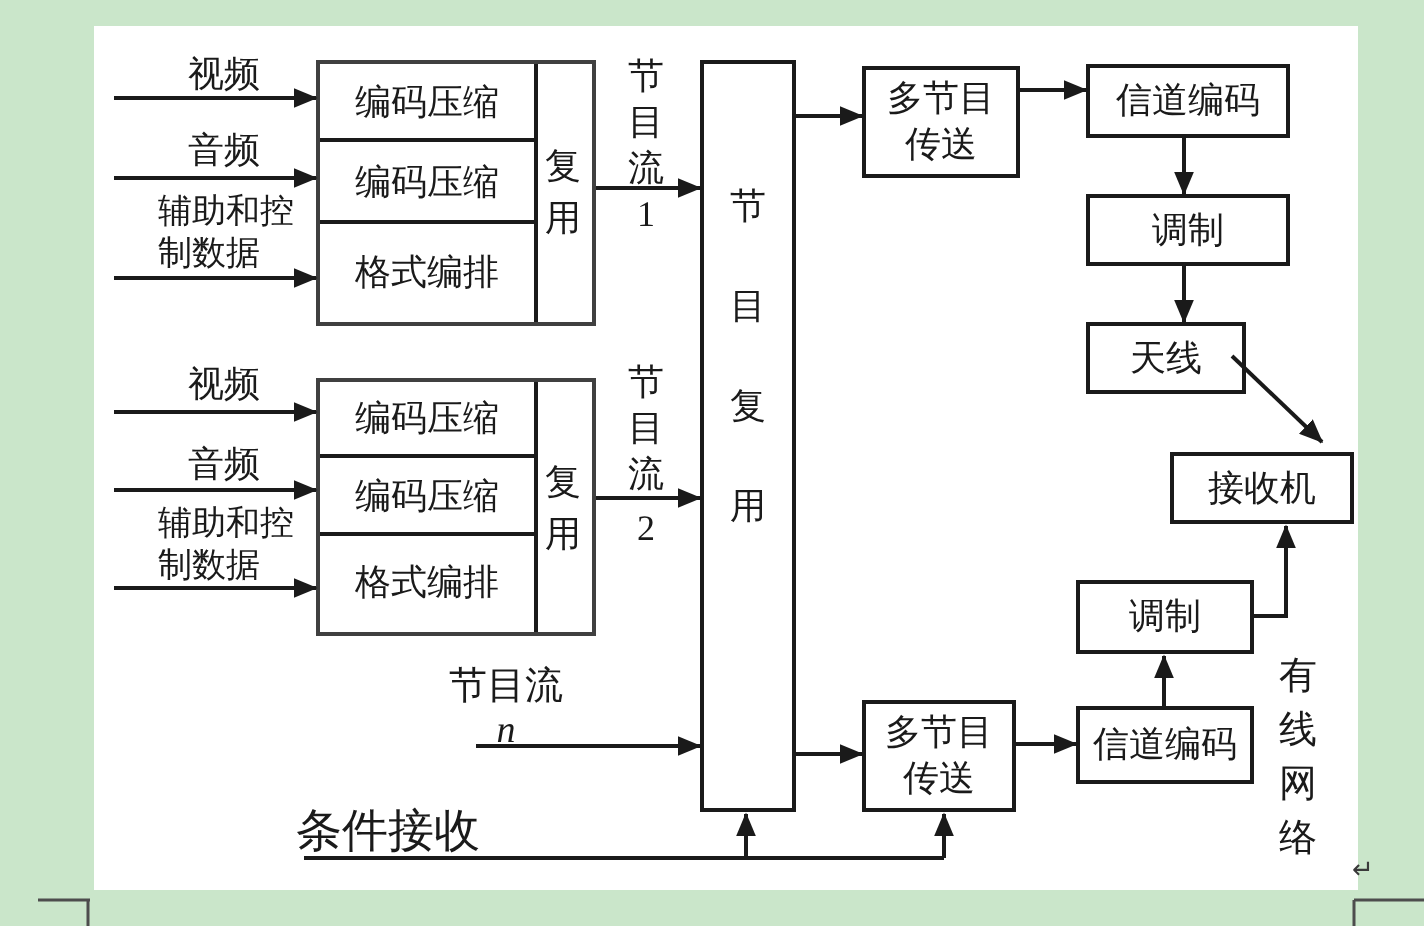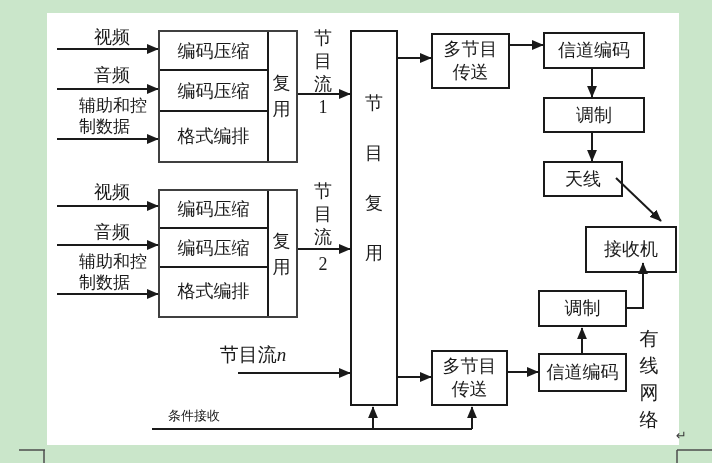--- a/index.html
+++ b/index.html
@@ -67,29 +67,29 @@
 目
 流</div>
   <div class="lbl" style="left:311px;top:254px;width:24px;height:20px;">2</div>
 
   <div class="bx" style="left:350px;top:30px;width:48px;height:376px;"></div>
   <div class="lbl" style="left:361px;top:78px;width:26px;height:200px;line-height:50px;">节
 目
 复
 用</div>
 
-  <div class="lbl" style="left:210px;top:344px;width:86px;height:22px;font-size:19px;"><span>节目流 </span><i>n</i></div>
-  <div class="lbl" style="left:146px;top:404px;width:96px;height:24px;font-size:13px;">条件接收</div>
+  <div class="lbl" style="left:210px;top:344px;width:86px;height:22px;font-size:19px;flex-direction:column;"><span>节目流 </span><i>n</i></div>
+  <div class="lbl" style="left:146px;top:404px;width:96px;height:24px;font-size:23px;">条件接收</div>
 
   <div class="bx" style="left:431px;top:33px;width:79px;height:56px;">多节目
 传送</div>
   <div class="bx" style="left:543px;top:32px;width:102px;height:37px;">信道编码</div>
   <div class="bx" style="left:543px;top:97px;width:102px;height:36px;">调制</div>
   <div class="bx" style="left:543px;top:161px;width:80px;height:36px;">天线</div>
-  <div class="bx" style="left:585px;top:226px;width:92px;height:47px;">接收机</div>
+  <div class="bx" style="left:585px;top:226px;width:92px;height:36px;">接收机</div>
 
   <div class="bx" style="left:431px;top:350px;width:77px;height:56px;">多节目
 传送</div>
   <div class="bx" style="left:538px;top:353px;width:89px;height:39px;">信道编码</div>
   <div class="bx" style="left:538px;top:290px;width:89px;height:37px;">调制</div>
   <div class="lbl vert" style="left:636px;top:324px;width:26px;height:110px;line-height:27px;font-size:19px;">有
 线
 网
 络</div>
 

